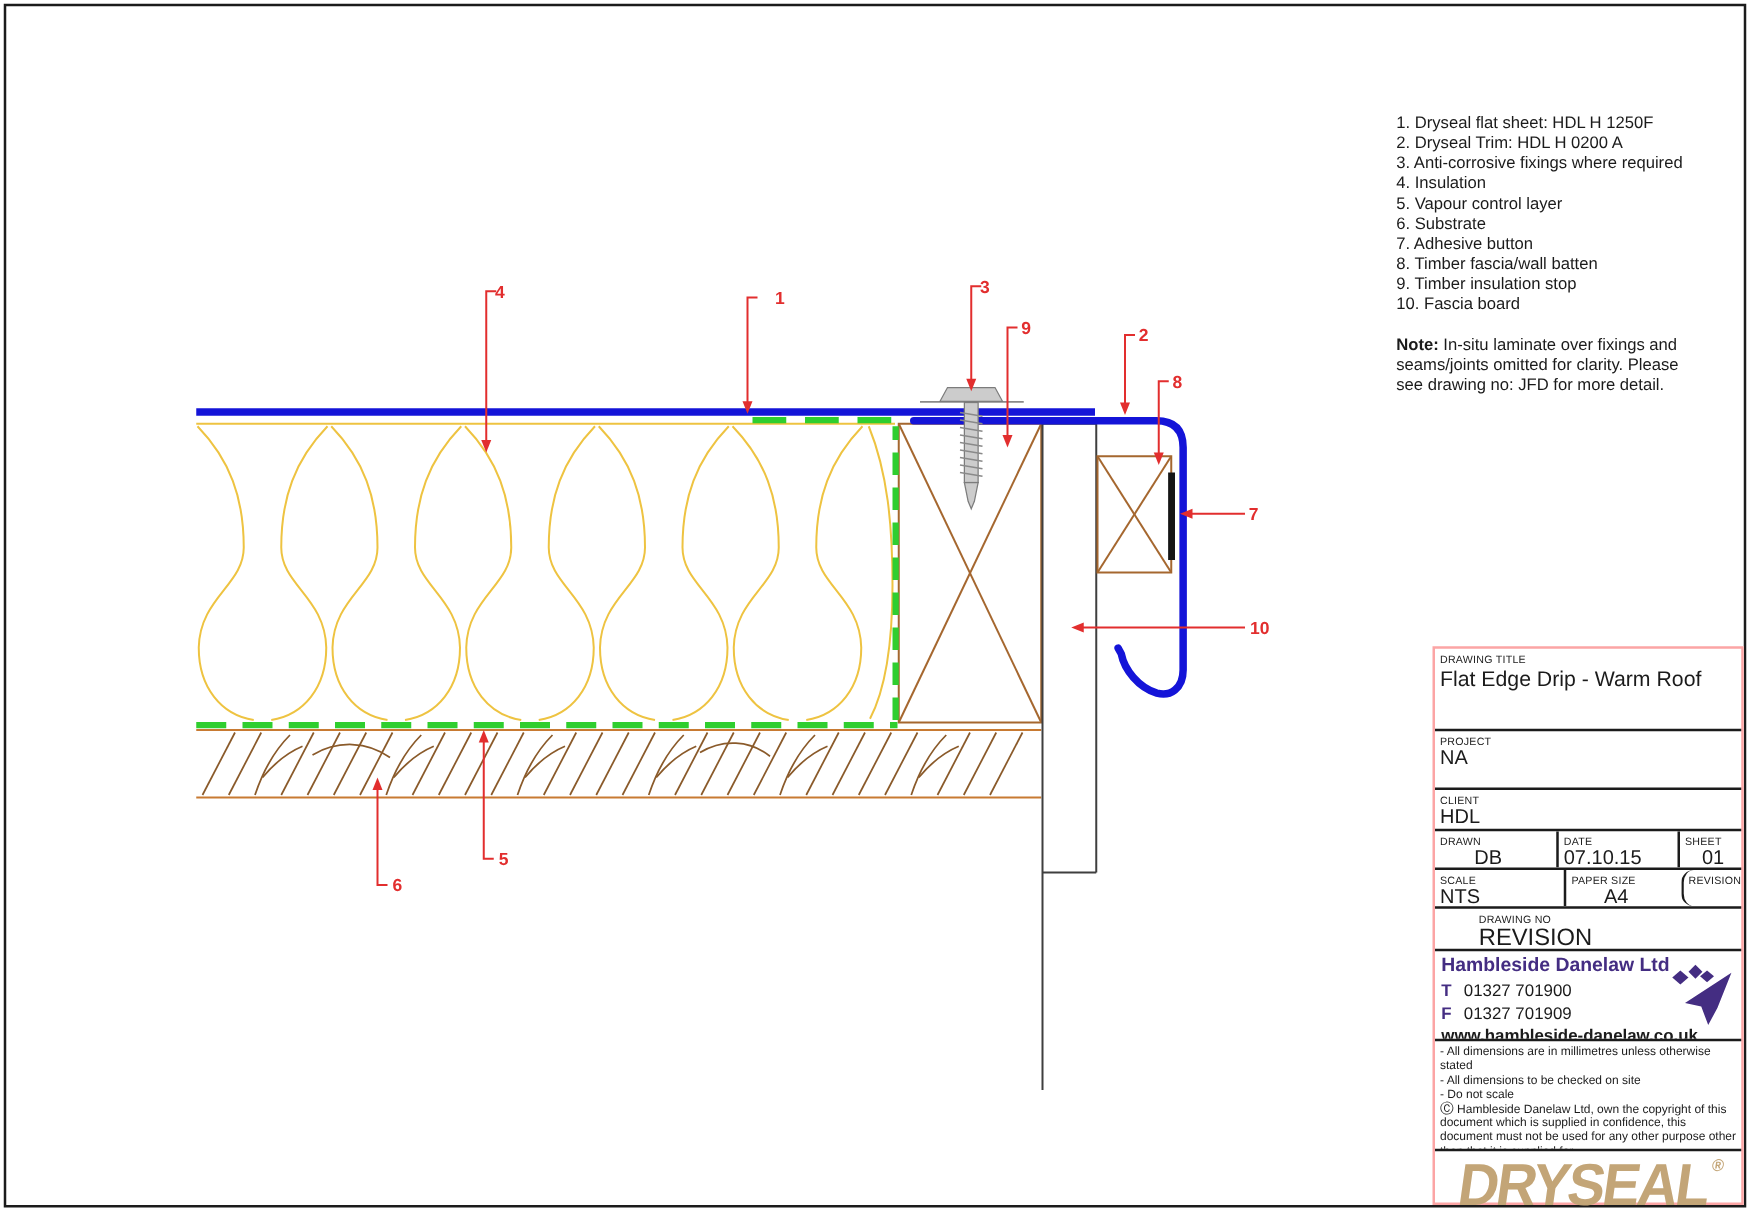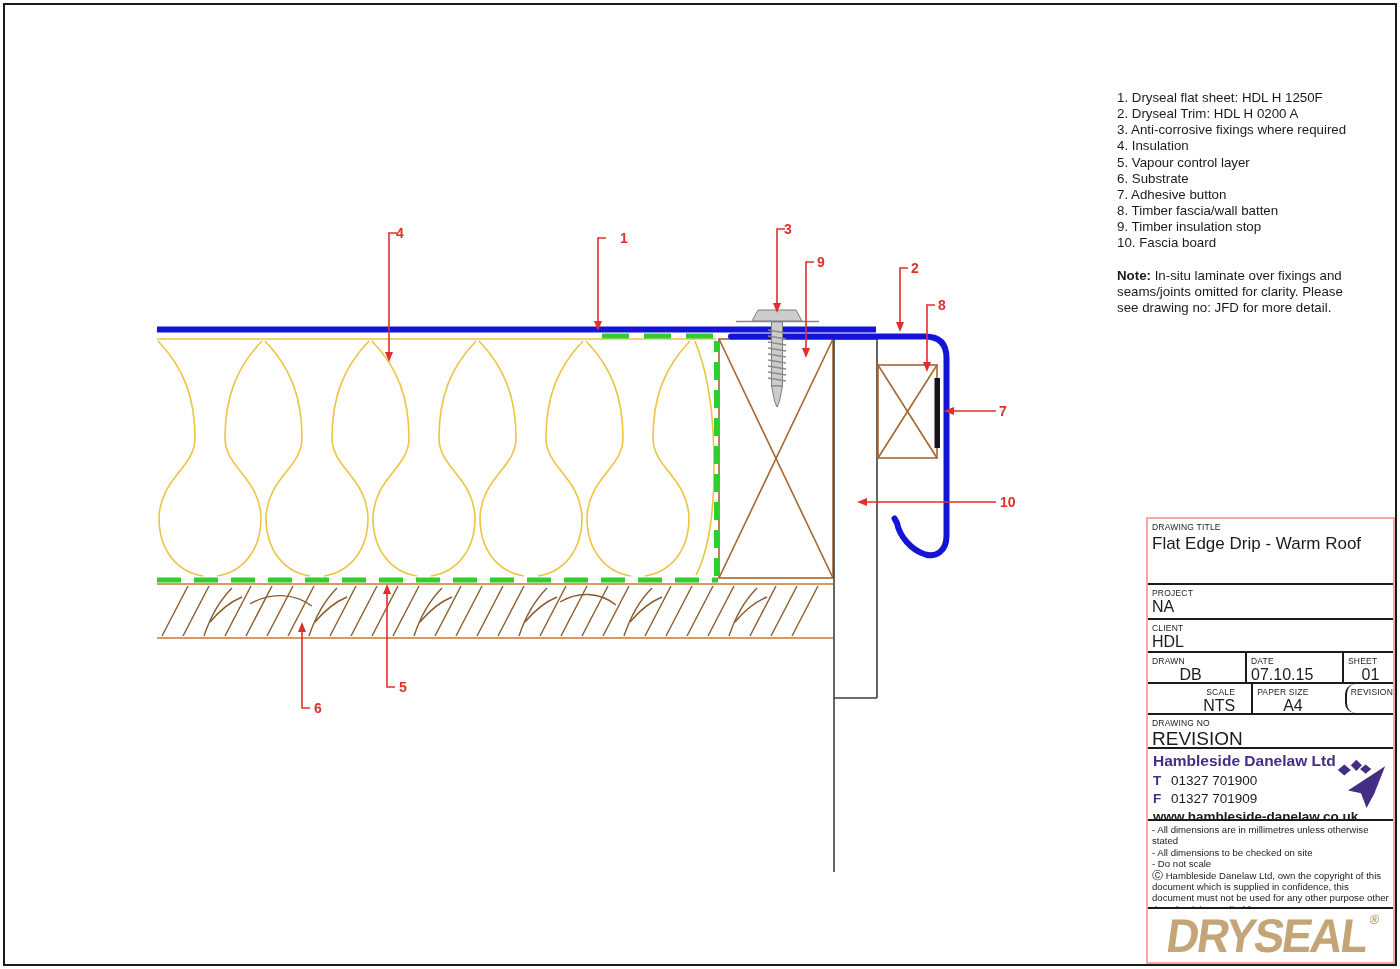--- a/index.html
+++ b/index.html
@@ -250,21 +250,21 @@
     <div class="tb-row first" style="height:64px;">
       <span class="tb-label">DRAWING TITLE</span>
       <span class="tb-val title-big">Flat Edge Drip - Warm Roof</span>
     </div>
 
     <div class="tb-row" style="height:35px;">
       <span class="tb-label">PROJECT</span>
       <span class="tb-val">NA</span>
     </div>
 
-    <div class="tb-row" style="height:33px;">
+    <div class="tb-row" style="height:33px;margin-top:12px;">
       <span class="tb-label">CLIENT</span>
       <span class="tb-val">HDL</span>
     </div>
 
     <div class="tb-row" style="height:31px;">
       <div class="tb-cols">
         <div class="tb-cell" style="width:81px;">
           <span class="tb-label">DRAWN</span>
           <span class="tb-val ta-c">DB</span>
         </div>
@@ -274,36 +274,36 @@
         </div>
         <div class="tb-cell" style="flex:1;">
           <span class="tb-label">SHEET</span>
           <span class="tb-val ta-c">01</span>
         </div>
       </div>
     </div>
 
     <div class="tb-row" style="height:31px;">
       <div class="tb-cols">
-        <div class="tb-cell" style="width:91px;text-align:right;">
+        <div class="tb-cell" style="width:91px;">
           <span class="tb-label">SCALE</span>
           <span class="tb-val">NTS</span>
         </div>
         <div class="tb-cell" style="width:81px;">
           <span class="tb-label">PAPER SIZE</span>
           <span class="tb-val ta-c">A4</span>
         </div>
         <div class="tb-cell" style="flex:1;border-radius:10px;">
           <span class="tb-label">REVISION</span>
           <span class="tb-val"></span>
         </div>
       </div>
     </div>
 
-    <div class="tb-row" style="height:34px;">
+    <div class="tb-row" style="height:34px;padding-left:31px;">
       <span class="tb-label">DRAWING NO</span>
       <span class="tb-val dno">REVISION</span>
     </div>
 
     <div class="tb-row" style="height:72px;">
       <div class="company-name">Hambleside Danelaw Ltd</div>
       <div class="contact-line">
         <span class="tf">T</span><span>01327 701900</span>
       </div>
       <div class="contact-line">

